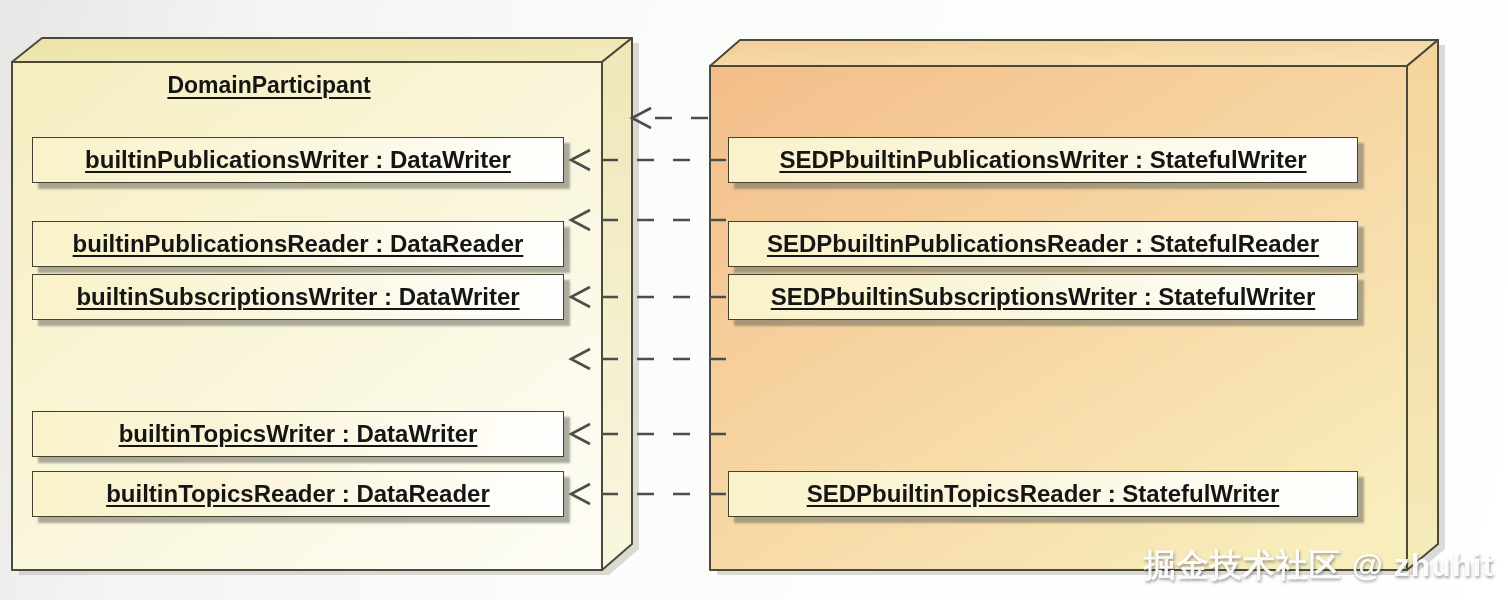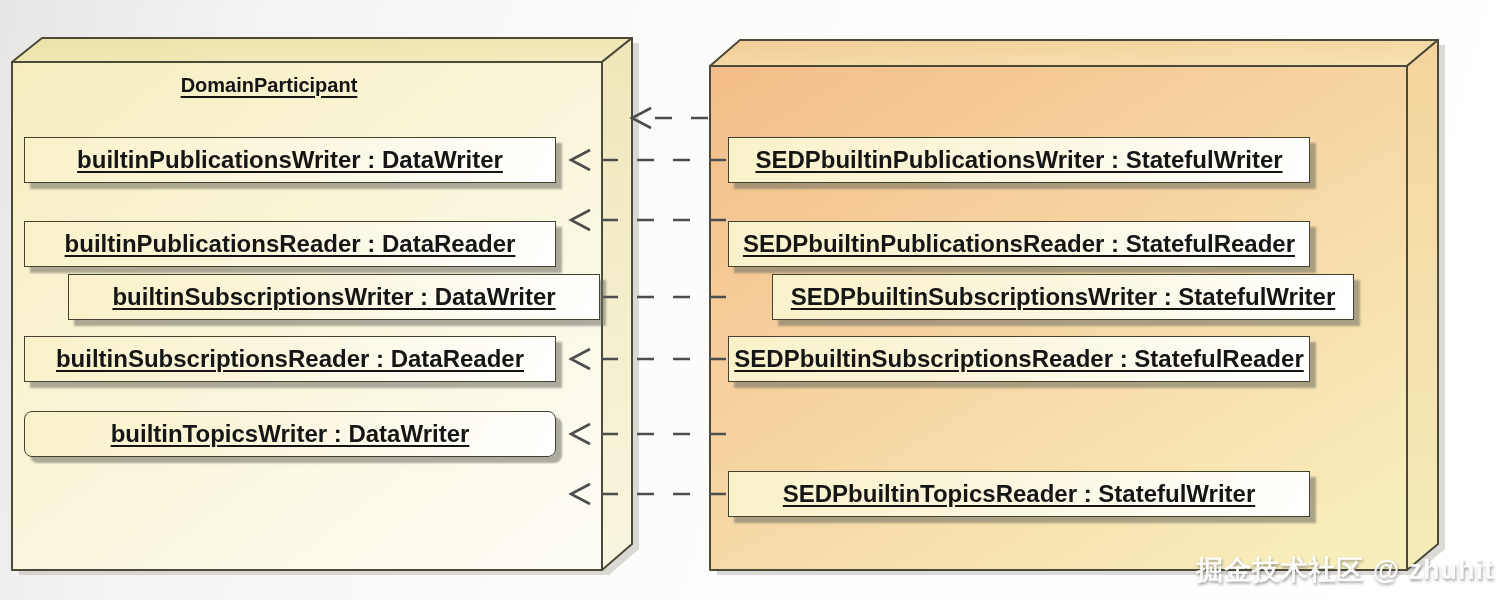--- a/index.html
+++ b/index.html
@@ -22,21 +22,21 @@
     position: absolute;
     display: flex;
     align-items: center;
     justify-content: center;
     font-weight: bold;
     color: #141414;
     white-space: nowrap;
   }
   .node-title.left-title {
     left: 12px; top: 64px; width: 514px; height: 42px;
-    font-size: 20px;
+    font-size: 23px;
     text-decoration: underline;
     text-decoration-thickness: 2px;
     text-underline-offset: 4px;
   }
   .node-title.right-title {
     left: 710px; top: 70px; width: 697px; height: 44px;
     font-size: 27px;
   }
   .item {
     position: absolute;
@@ -49,33 +49,33 @@
     box-shadow: 6px 6px 2px rgba(105, 105, 95, 0.55);
     box-sizing: border-box;
     font-weight: bold;
     font-size: 24px;
     color: #151515;
     text-decoration: underline;
     text-decoration-thickness: 2px;
     text-underline-offset: 3px;
     white-space: nowrap;
   }
-  .item.col-left  { left: 24px;  width: 532px; }
-  .item.col-right { left: 728px; width: 582px; }
+  .item.col-left  { left: 32px;  width: 532px; }
+  .item.col-right { left: 728px; width: 630px; }
   .row-0 { top: 137px; }
   .row-1 { top: 197px; margin-top: 24px; }
-  .row-2 { top: 274px; margin-left: 44px; }
+  .row-2 { top: 274px; }
   .row-3 { top: 336px; }
-  .row-4 { top: 411px; border-radius: 8px; }
+  .row-4 { top: 411px; }
   .row-5 { top: 471px; }
   .watermark {
     position: absolute;
     right: 14px;
     bottom: 12px;
-    font-size: 27px;
+    font-size: 32px;
     font-weight: 600;
     letter-spacing: 1px;
     color: rgba(255, 255, 255, 0.94);
     text-shadow: 1px 2px 3px rgba(70, 70, 70, 0.5);
     white-space: nowrap;
   }
 </style>
 </head>
 <body>
 
@@ -158,23 +158,22 @@
         <polyline points="590,484 571,494 590,504"></polyline>
       </g>
     </g>
   </svg>
 
   <div class="node-title left-title">DomainParticipant</div>
 
   <div class="item col-left row-0">builtinPublicationsWriter : DataWriter</div>
   <div class="item col-left row-1">builtinPublicationsReader : DataReader</div>
   <div class="item col-left row-2">builtinSubscriptionsWriter : DataWriter</div>
-  <div class="item col-left row-3">builtinSubscriptionsReader : DataReader</div>
   <div class="item col-left row-4">builtinTopicsWriter : DataWriter</div>
+  <div class="item col-left row-5">builtinTopicsReader : DataReader</div>
 
   <div class="item col-right row-0">SEDPbuiltinPublicationsWriter : StatefulWriter</div>
   <div class="item col-right row-2">SEDPbuiltinSubscriptionsWriter : StatefulWriter</div>
   <div class="item col-right row-1">SEDPbuiltinPublicationsReader : StatefulReader</div>
-  <div class="item col-right row-3">SEDPbuiltinSubscriptionsReader : StatefulReader</div>
   <div class="item col-right row-5">SEDPbuiltinTopicsReader : StatefulWriter</div>
 
   <div class="watermark">掘金技术社区 @ zhuhit</div>
 </div>
 
 </body></html>

